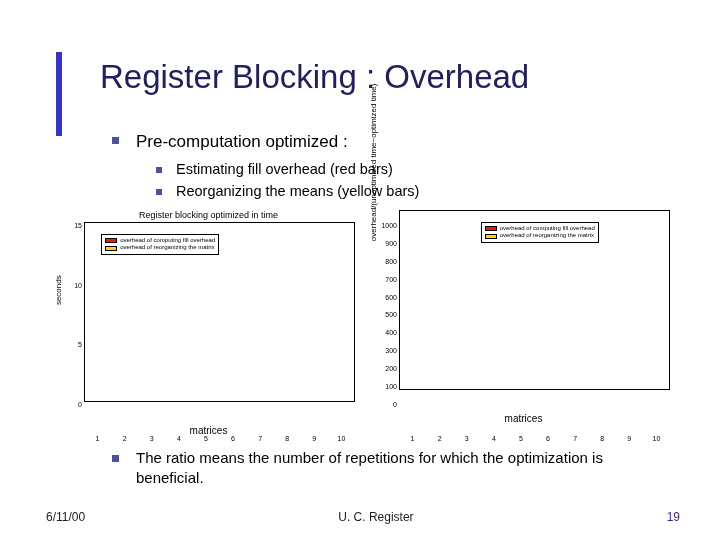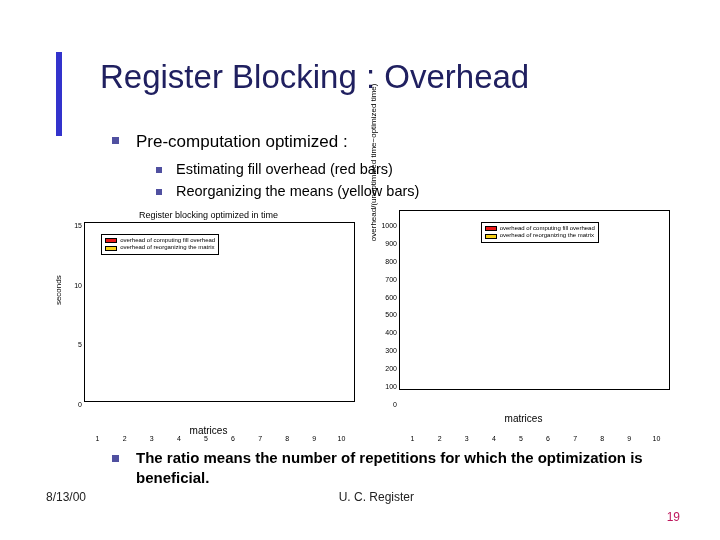--- a/index.html
+++ b/index.html
@@ -130,32 +130,31 @@
     line-height: 1.3;
   }
   .legend-row { display: flex; align-items: center; gap: 3px; white-space: nowrap; }
   .legend-sw { width: 12px; height: 5px; border: 0.5px solid #000; }
   .closing {
     position: absolute;
     left: 112px; top: 448px;
     right: 60px;
     font-size: 15px;
     line-height: 1.35;
-    font-weight: bold;
   }
   .closing .sq { top: 0.45em; }
   .footer {
     position: absolute;
     left: 46px; right: 40px; bottom: 16px;
     display: flex;
     justify-content: space-between;
     font-size: 12px;
     color: #222;
   }
-  .footer .pn { color: #be185d; margin-top: 20px; }
+  .footer .pn { color: #4c1d95; }
 </style>
 </head>
 <body>
 
 <div class="accent-bar"></div>
 <h1 class="title">Register Blocking : Overhead</h1>
 
 <div class="bullets">
   <div class="bullet-outer">
     <span class="sq"></span>
@@ -333,16 +332,16 @@
       <div class="xlabel">matrices</div>
     </div>
 </div>
 
 <div class="closing bullet-outer">
   <span class="sq"></span>
   <span>The ratio means the number of repetitions for which the optimization is beneficial.</span>
 </div>
 
 <div class="footer">
-  <span>8/13/00</span>
+  <span>6/11/00</span>
   <span>U. C. Register</span>
   <span class="pn">19</span>
 </div>
 
 </body></html>

